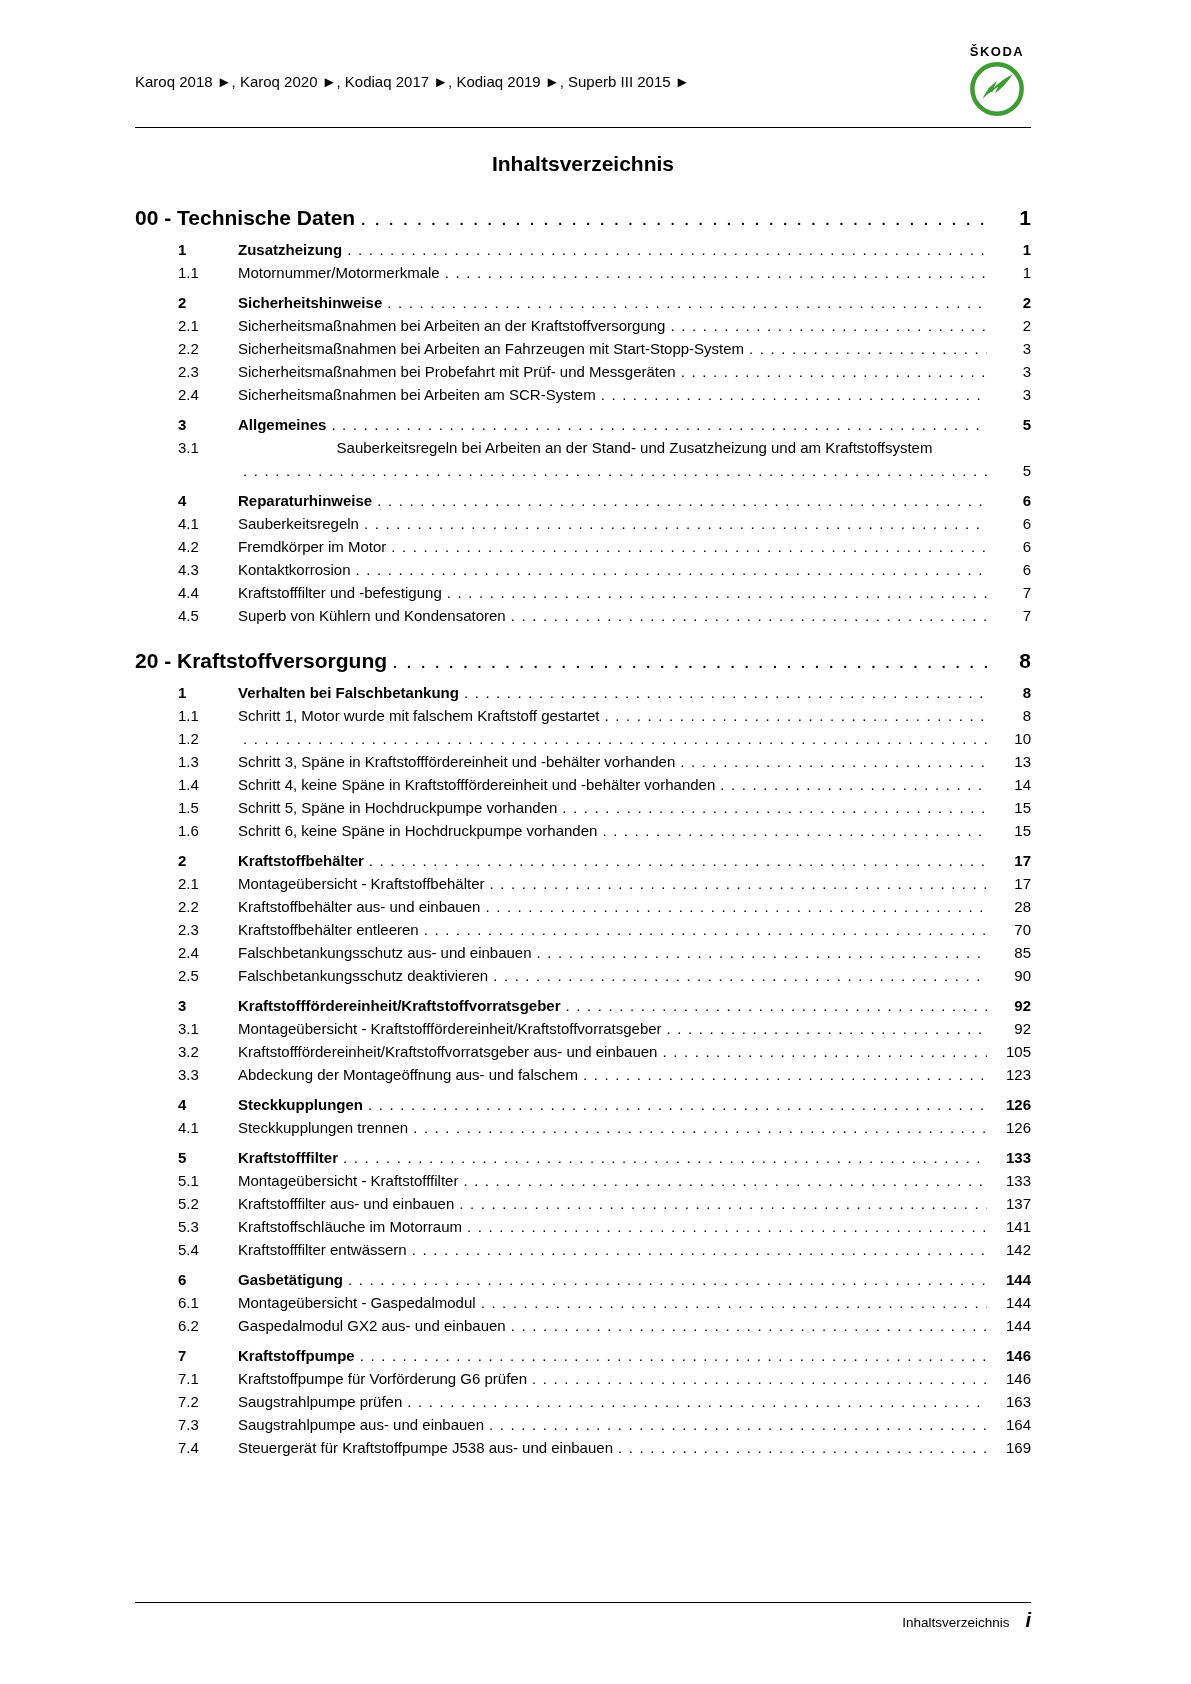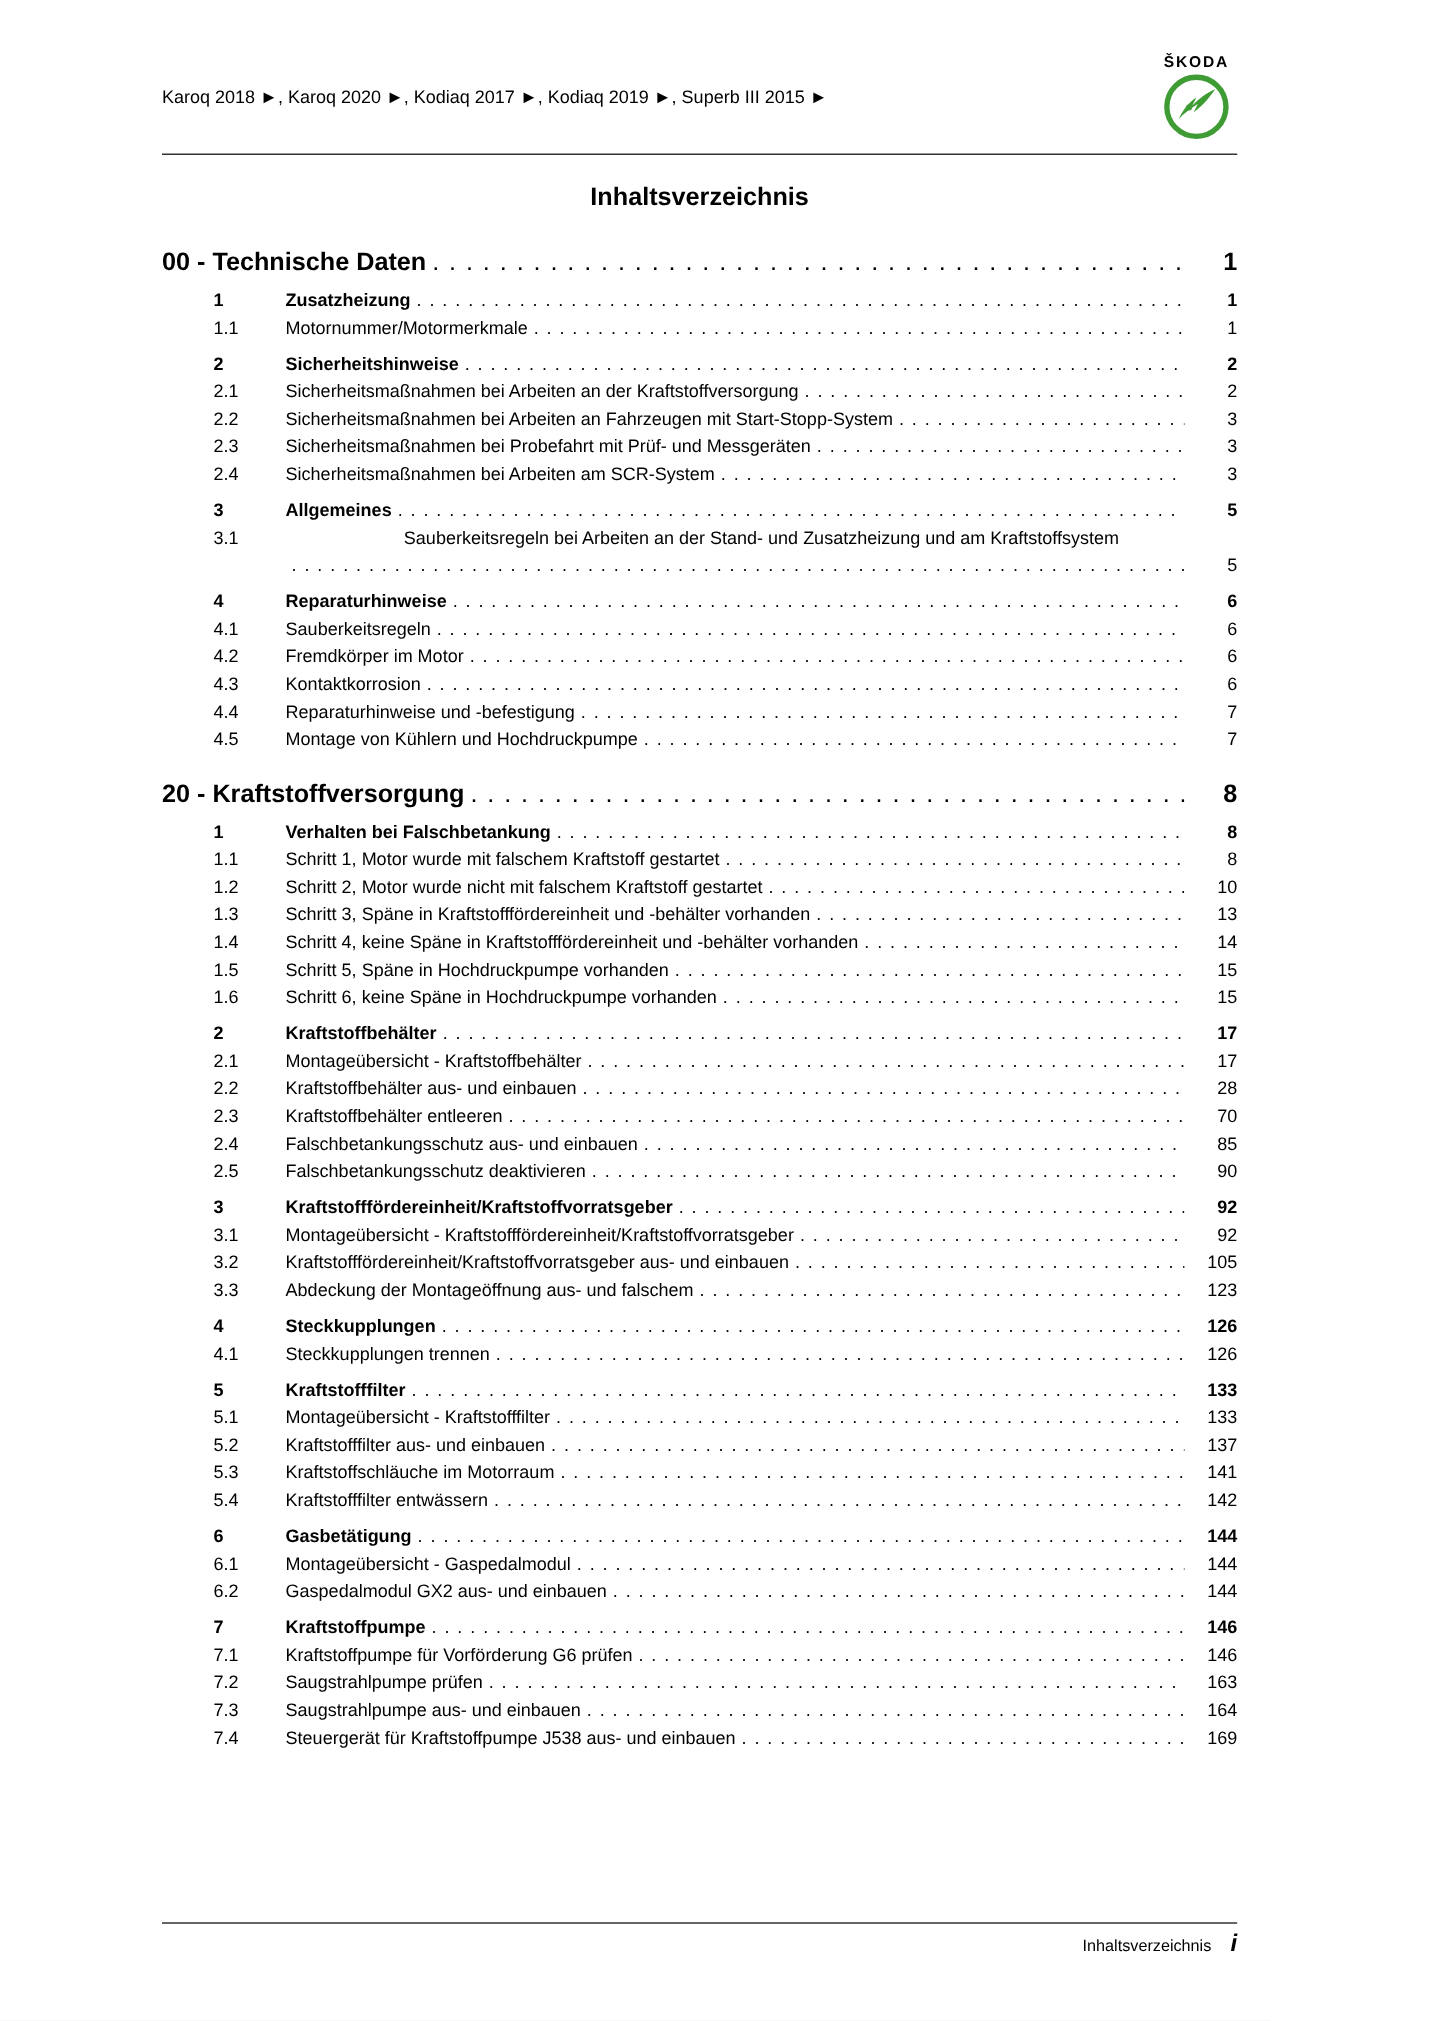--- a/index.html
+++ b/index.html
@@ -150,27 +150,27 @@
           <span class="pagenum">6</span>
         </div>
         <div class="toc-row entry">
           <span class="num">4.3</span>
           <span class="title">Kontaktkorrosion</span>
           <span class="dots">. . . . . . . . . . . . . . . . . . . . . . . . . . . . . . . . . . . . . . . . . . . . . . . . . . . . . . . . . . . . . . . . . . . . . . . . . . . . . . . . . . . . . . . . . . . . . . . . . . . . . . . . . . . . . . . . . . . . . . . . . . . . . . . . . . . . . . . . . . . . . . . . . . . . . . . . . . . . . . . . . . . . . . . . . . . . . . . . . . . . . . . . . . . . . . . . . . . . . . . . . . . . . . . . . . . . . . . . . . . . </span>
           <span class="pagenum">6</span>
         </div>
         <div class="toc-row entry">
           <span class="num">4.4</span>
-          <span class="title">Reparaturhinweise und -befestigung</span>
+          <span class="title">Kraftstofffilter und -befestigung</span>
           <span class="dots">. . . . . . . . . . . . . . . . . . . . . . . . . . . . . . . . . . . . . . . . . . . . . . . . . . . . . . . . . . . . . . . . . . . . . . . . . . . . . . . . . . . . . . . . . . . . . . . . . . . . . . . . . . . . . . . . . . . . . . . . . . . . . . . . . . . . . . . . . . . . . . . . . . . . . . . . . . . . . . . . . . . . . . . . . . . . . . . . . . . . . . . . . . . . . . . . . . . . . . . . . . . . . . . . . . . . . . . . . . . . </span>
           <span class="pagenum">7</span>
         </div>
         <div class="toc-row entry">
           <span class="num">4.5</span>
-          <span class="title">Montage von Kühlern und Hochdruckpumpe</span>
+          <span class="title">Superb von Kühlern und Kondensatoren</span>
           <span class="dots">. . . . . . . . . . . . . . . . . . . . . . . . . . . . . . . . . . . . . . . . . . . . . . . . . . . . . . . . . . . . . . . . . . . . . . . . . . . . . . . . . . . . . . . . . . . . . . . . . . . . . . . . . . . . . . . . . . . . . . . . . . . . . . . . . . . . . . . . . . . . . . . . . . . . . . . . . . . . . . . . . . . . . . . . . . . . . . . . . . . . . . . . . . . . . . . . . . . . . . . . . . . . . . . . . . . . . . . . . . . . </span>
           <span class="pagenum">7</span>
         </div>
       </div>
       <div class="toc-row chapter-row">
         <span class="chapter-title">20 - Kraftstoffversorgung</span>
         <span class="dots">. . . . . . . . . . . . . . . . . . . . . . . . . . . . . . . . . . . . . . . . . . . . . . . . . . . . . . . . . . . . . . . . . . . . . . . . . . . . . . . . . . . . . . . . . . . . . . . . . . . . . . . . . . . . . . . . . . . . . . . . . . . . . . . . . . . . . . . . . . . . . . . . . . . . . . . . . . . . . . . . . . . . . . . . . . . . . . . . . . . . . . . . . . . . . . . . . . . . . . . . . . . . . . . . . . . . . . . . . . . . </span>
         <span class="pagenum">8</span>
       </div>
       <div class="entries">
@@ -181,21 +181,20 @@
           <span class="pagenum">8</span>
         </div>
         <div class="toc-row entry">
           <span class="num">1.1</span>
           <span class="title">Schritt 1, Motor wurde mit falschem Kraftstoff gestartet</span>
           <span class="dots">. . . . . . . . . . . . . . . . . . . . . . . . . . . . . . . . . . . . . . . . . . . . . . . . . . . . . . . . . . . . . . . . . . . . . . . . . . . . . . . . . . . . . . . . . . . . . . . . . . . . . . . . . . . . . . . . . . . . . . . . . . . . . . . . . . . . . . . . . . . . . . . . . . . . . . . . . . . . . . . . . . . . . . . . . . . . . . . . . . . . . . . . . . . . . . . . . . . . . . . . . . . . . . . . . . . . . . . . . . . . </span>
           <span class="pagenum">8</span>
         </div>
         <div class="toc-row entry">
           <span class="num">1.2</span>
-          <span class="title">Schritt 2, Motor wurde nicht mit falschem Kraftstoff gestartet</span>
           <span class="dots">. . . . . . . . . . . . . . . . . . . . . . . . . . . . . . . . . . . . . . . . . . . . . . . . . . . . . . . . . . . . . . . . . . . . . . . . . . . . . . . . . . . . . . . . . . . . . . . . . . . . . . . . . . . . . . . . . . . . . . . . . . . . . . . . . . . . . . . . . . . . . . . . . . . . . . . . . . . . . . . . . . . . . . . . . . . . . . . . . . . . . . . . . . . . . . . . . . . . . . . . . . . . . . . . . . . . . . . . . . . . </span>
           <span class="pagenum">10</span>
         </div>
         <div class="toc-row entry">
           <span class="num">1.3</span>
           <span class="title">Schritt 3, Späne in Kraftstofffördereinheit und -behälter vorhanden</span>
           <span class="dots">. . . . . . . . . . . . . . . . . . . . . . . . . . . . . . . . . . . . . . . . . . . . . . . . . . . . . . . . . . . . . . . . . . . . . . . . . . . . . . . . . . . . . . . . . . . . . . . . . . . . . . . . . . . . . . . . . . . . . . . . . . . . . . . . . . . . . . . . . . . . . . . . . . . . . . . . . . . . . . . . . . . . . . . . . . . . . . . . . . . . . . . . . . . . . . . . . . . . . . . . . . . . . . . . . . . . . . . . . . . . </span>
           <span class="pagenum">13</span>
         </div>
         <div class="toc-row entry">

